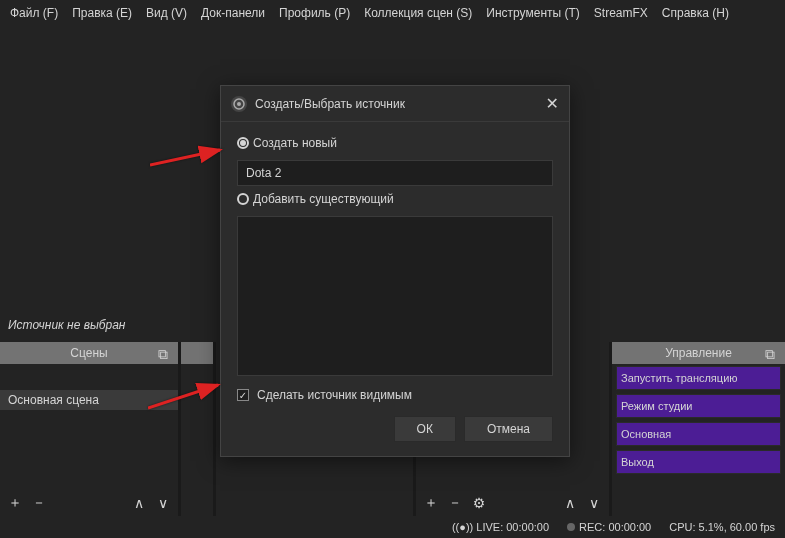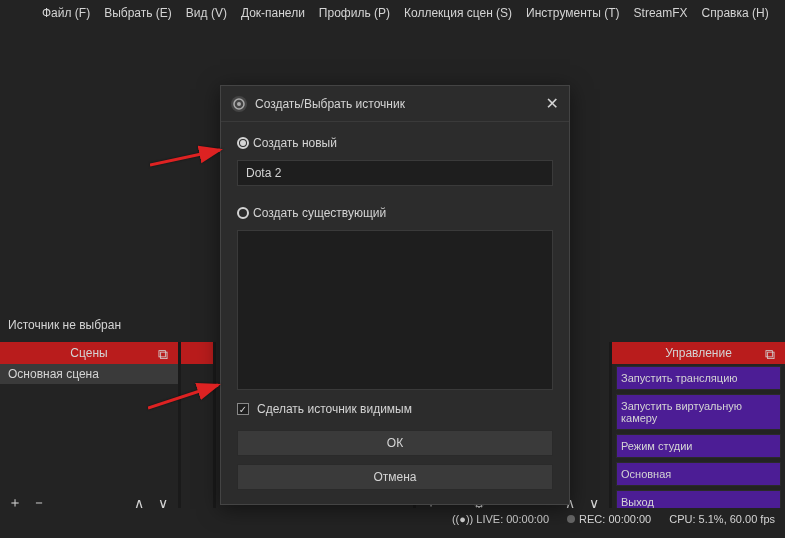--- a/index.html
+++ b/index.html
@@ -1,84 +1,84 @@
 <!DOCTYPE html>
 <html><head>
 <meta charset="utf-8">
 <style>
 * { margin: 0; padding: 0; box-sizing: border-box; font-family: Arial, sans-serif; }
 body { background: #232323; color: #d4d4d4; width: 785px; height: 538px; overflow: hidden; position: relative; font-size: 12px; }
 
-.menubar { display: flex; gap: 14px; padding: 6px 10px; background: #232323; margin-left: 32px; }
+.menubar { display: flex; gap: 14px; padding: 6px 10px; background: #232323; }
 .menu-item { color: #d4d4d4; cursor: pointer; }
 
 .preview-area { position: absolute; top: 28px; left: 0; right: 0; height: 314px; }
-.no-source { position: absolute; bottom: 10px; left: 8px; color: #d4d4d4; }
+.no-source { position: absolute; bottom: 10px; left: 8px; color: #d4d4d4; font-style: italic; }
 
 .workspace { position: absolute; top: 342px; left: 0; right: 0; bottom: 22px; display: flex; gap: 3px; background: #1a1a1a; }
 
 .panel { background: #232323; display: flex; flex-direction: column; }
-.panel-header { background: #b91c1c; padding: 4px 4px; text-align: center; position: relative; font-size: 12px; }
+.panel-header { background: #737373; padding: 4px 4px; text-align: center; position: relative; font-size: 12px; }
 .panel-pop { position: absolute; right: 6px; top: 3px; width: 14px; height: 14px; }
 .panel-body { flex: 1; overflow: hidden; }
 .panel-footer { display: flex; gap: 6px; padding: 4px 6px; align-items: center; }
 
 .scenes { width: 178px; }
-.scene-item { padding: 3px 8px; }
+.scene-item { padding: 3px 8px; margin-top: 26px; }
 .scene-item.active { background: #3a3a3a; }
 
 .sources { width: 32px; }
 
 .mixer { flex: 1; padding: 4px 6px; }
 .mixer-channel { margin-bottom: 8px; }
 .mixer-label { display: flex; justify-content: space-between; font-size: 11px; margin-bottom: 2px; }
 .mixer-meter { height: 14px; background: linear-gradient(to right, #3a7a3a 0%, #3a7a3a 55%, #7a7a3a 55%, #7a7a3a 80%, #7a3a3a 80%); border: 1px solid #111; position: relative; }
 .mixer-scale { font-size: 8px; color: #888; display: flex; justify-content: space-between; margin-top: 1px; }
 .mixer-controls { display: flex; justify-content: flex-end; gap: 6px; margin-top: 4px; align-items: center; }
 .mixer-slider { flex: 1; height: 4px; background: #555; position: relative; }
 .mixer-knob { width: 10px; height: 10px; background: #ccc; border-radius: 50%; position: absolute; right: 0; top: -3px; }
 
 .transitions { width: 193px; }
 
 .controls-panel { width: 173px; }
 .ctrl-btn { background: #4c1d95; border: 1px solid #2a2a2a; color: #d4d4d4; padding: 5px 4px; margin: 2px 4px; text-align: left; cursor: pointer; font-size: 11px; }
 
-.statusbar { position: absolute; bottom: 8px; left: 0; right: 0; height: 22px; background: #232323; display: flex; justify-content: flex-end; align-items: center; gap: 18px; padding: 0 10px; font-size: 11px; }
+.statusbar { position: absolute; bottom: 0; left: 0; right: 0; height: 22px; background: #232323; display: flex; justify-content: flex-end; align-items: center; gap: 18px; padding: 0 10px; font-size: 11px; }
 .status-dot { display: inline-block; width: 8px; height: 8px; background: #666; border-radius: 50%; margin-right: 4px; }
 .broadcast-icon { display: inline-block; }
 
 .icon-btn { width: 18px; height: 18px; display: inline-flex; align-items: center; justify-content: center; cursor: pointer; color: #d4d4d4; font-size: 14px; }
 
 
 .dialog { position: absolute; left: 220px; top: 85px; width: 350px; background: #2c2c2c; border: 1px solid #444; box-shadow: 0 4px 20px rgba(0,0,0,0.5); z-index: 100; }
 .dialog-titlebar { display: flex; align-items: center; padding: 8px 10px; border-bottom: 1px solid #3a3a3a; }
 .dialog-icon { width: 16px; height: 16px; border-radius: 50%; background: #444; margin-right: 8px; display: flex; align-items: center; justify-content: center; }
 .dialog-title { flex: 1; }
 .dialog-close { cursor: pointer; font-size: 16px; }
 .dialog-body { padding: 14px 16px; }
 .radio-row { display: flex; align-items: center; gap: 4px; margin-bottom: 10px; }
 .radio { width: 12px; height: 12px; border-radius: 50%; border: 2px solid #d4d4d4; position: relative; }
 .radio.checked::after { content: ''; position: absolute; inset: 1px; background: #d4d4d4; border-radius: 50%; }
-.text-input { width: 100%; background: #1e1e1e; border: 1px solid #3a3a3a; color: #d4d4d4; padding: 5px 8px; margin-bottom: 20px; font-size: 12px; }
+.text-input { width: 100%; background: #1e1e1e; border: 1px solid #3a3a3a; color: #d4d4d4; padding: 5px 8px; margin-bottom: 6px; font-size: 12px; }
 .listbox { width: 100%; height: 160px; background: #1e1e1e; border: 1px solid #3a3a3a; margin-bottom: 12px; }
 .check-row { display: flex; align-items: center; gap: 8px; margin-bottom: 14px; }
 .checkbox { width: 12px; height: 12px; border: 1px solid #888; background: #1e1e1e; display: flex; align-items: center; justify-content: center; font-size: 10px; }
-.dialog-buttons { display: flex; justify-content: flex-end; gap: 8px; flex-direction: column; }
+.dialog-buttons { display: flex; justify-content: flex-end; gap: 8px; }
 .dlg-btn { background: #3a3a3a; border: 1px solid #2a2a2a; color: #d4d4d4; padding: 5px 22px; cursor: pointer; font-size: 12px; }
 
 
 .arrow { position: absolute; z-index: 200; }
 .arrow-svg { filter: drop-shadow(0 0 1px rgba(0,0,0,0.5)); }
 </style>
 </head>
 <body>
 
 <div class="menubar">
   <span class="menu-item">Файл (F)</span>
-  <span class="menu-item">Выбрать (E)</span>
+  <span class="menu-item">Правка (E)</span>
   <span class="menu-item">Вид (V)</span>
   <span class="menu-item">Док-панели</span>
   <span class="menu-item">Профиль (P)</span>
   <span class="menu-item">Коллекция сцен (S)</span>
   <span class="menu-item">Инструменты (T)</span>
   <span class="menu-item">StreamFX</span>
   <span class="menu-item">Справка (H)</span>
 </div>
 
 <div class="preview-area">
@@ -160,21 +160,20 @@
       <span class="icon-btn">∨</span>
     </div>
   </div>
 
   <div class="panel controls-panel">
     <div class="panel-header">
       <span>Управление</span>
       <span class="panel-pop icon-btn">⧉</span>
     </div>
     <div class="ctrl-btn">Запустить трансляцию</div>
-    <div class="ctrl-btn">Запустить виртуальную камеру</div>
     <div class="ctrl-btn">Режим студии</div>
     <div class="ctrl-btn">Основная</div>
     <div class="ctrl-btn">Выход</div>
   </div>
 </div>
 
 <div class="statusbar">
   <span><span class="broadcast-icon">((●))</span> <span>LIVE: 00:00:00</span></span>
   <span><span class="status-dot"></span><span>REC: 00:00:00</span></span>
   <span>CPU: 5.1%, 60.00 fps</span>
@@ -192,21 +191,21 @@
     <span class="dialog-close">✕</span>
   </div>
   <div class="dialog-body">
     <div class="radio-row">
       <span class="radio checked"></span>
       <span>Создать новый</span>
     </div>
     <input class="text-input" value="Dota 2" style="">
     <div class="radio-row">
       <span class="radio"></span>
-      <span>Создать существующий</span>
+      <span>Добавить существующий</span>
     </div>
     <div class="listbox"></div>
     <div class="check-row">
       <span class="checkbox">✓</span>
       <span>Сделать источник видимым</span>
     </div>
     <div class="dialog-buttons">
       <button class="dlg-btn">ОК</button>
       <button class="dlg-btn">Отмена</button>
     </div>

